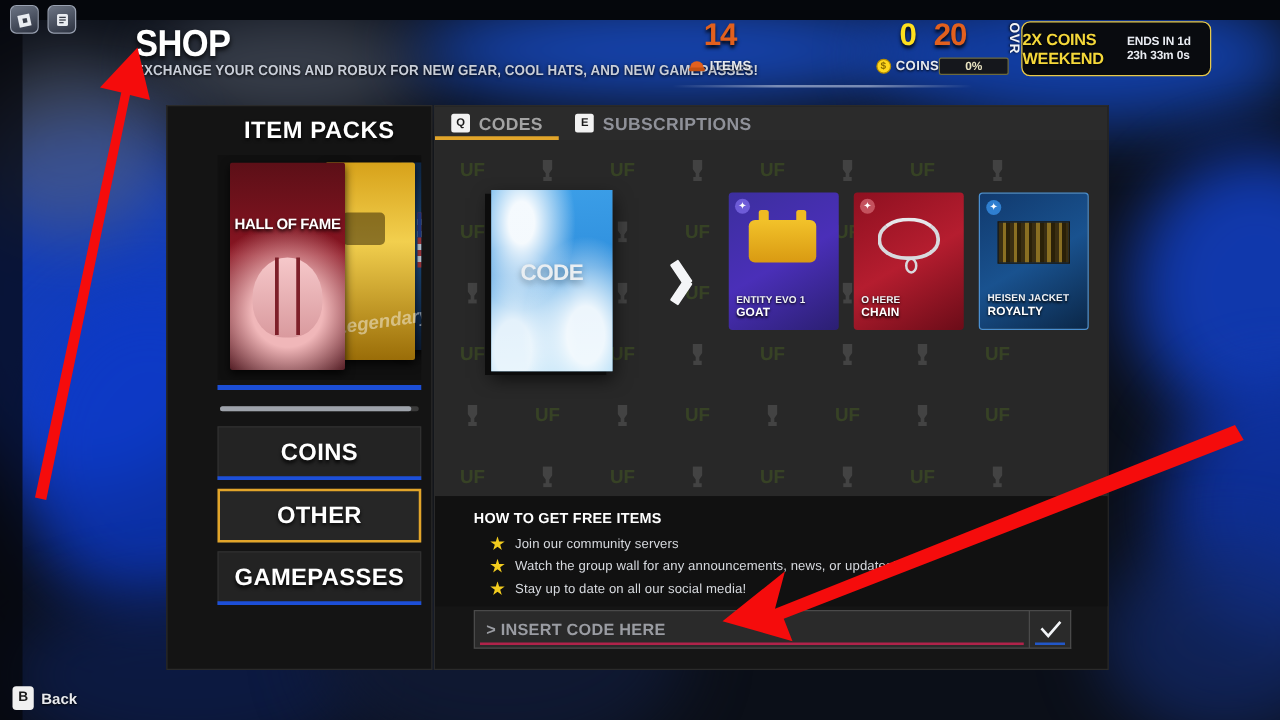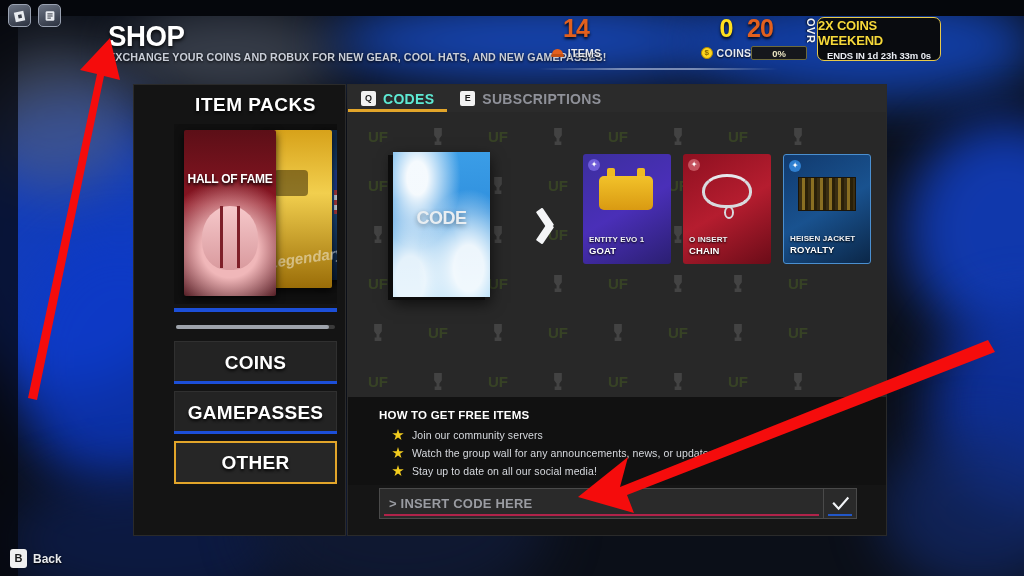--- a/index.html
+++ b/index.html
@@ -92,23 +92,23 @@
   }
   #ovr-bar span { font-size:9.5px; font-weight:bold; color:#e9e4c2; }
   #stat-underline {
     position:absolute; left:538px; top:68px; width:240px; height:2px;
     background:linear-gradient(90deg,rgba(120,140,190,0),#93a3c6 35%,#93a3c6 65%,rgba(120,140,190,0));
     opacity:.8;
   }
 
   
   #promo {
-    position:absolute; left:817px; top:17px; width:124px; height:44px;
+    position:absolute; left:817px; top:17px; width:152px; height:44px;
     background:#090b0f; border:1.5px solid #e8c949; border-radius:7px;
-    display:flex; flex-direction:column; align-items:center; justify-content:center; gap:2px;
+    display:flex; flex-direction:row; align-items:center; justify-content:center; gap:2px;
   }
   #promo .p1 { font-size:13px; font-weight:bold; color:#f5d83a; letter-spacing:-.2px;
     font-stretch:condensed; text-shadow:0 1px 2px #000; }
   #promo .p2 { font-size:9.5px; font-weight:bold; color:#e9ecf2; letter-spacing:-.1px; }
 
   
   #sidebar {
     position:absolute; left:133px; top:84px; width:213px; height:452px;
     background:#141414; border:1px solid #2a2a2a; z-index:15;padding-left:32px;
   }
@@ -175,21 +175,21 @@
     background:#151515; border:1px solid #2a2a2a; z-index:15;
   }
   #tabs { position:relative; height:27px; background:#2b2b2b; display:flex; align-items:center; }
   .tab { height:27px; display:flex; align-items:center; gap:7px; padding:0 13px; position:relative; }
   .tab .key {
     width:15px; height:15px; background:#f2f2f2; border-radius:2px;
     display:flex; align-items:center; justify-content:center;
     font-size:9px; font-weight:bold; color:#1b1b1b; line-height:1;
   }
   .tab .tlbl { font-size:14px; font-weight:bold; letter-spacing:.3px; font-stretch:condensed; }
-  .tab.active .tlbl { color:#5eead4; }
+  .tab.active .tlbl { color:#a3a3a3; }
   .tab .tlbl { color:#8f9199; }
   .tab.active::after { content:""; position:absolute; left:0; right:0; bottom:0;
     height:3px; background:#e2a52a; }
 
   
   #showcase {
     position:relative; height:285px; overflow:hidden;
     background-color:#282828;
   }
   #wm { position:absolute; inset:0; display:flex; flex-wrap:wrap;
@@ -389,25 +389,25 @@
   </div>
   <div id="packs-accent"></div>
 
   <div id="sb-scroll-area">
     <div id="sb-scroll"></div>
   </div>
 
   <div class="sb-btn">
     <span class="sb-lbl">COINS</span>
   </div>
+  <div class="sb-btn selected">
+    <span class="sb-lbl">OTHER</span>
+  </div>
   <div class="sb-btn">
     <span class="sb-lbl">GAMEPASSES</span>
-  </div>
-  <div class="sb-btn selected">
-    <span class="sb-lbl">OTHER</span>
   </div>
 </div>
 
 <div id="main">
 
   <div id="tabs">
     <div class="tab active">
       <span class="key">Q</span>
       <span class="tlbl">CODES</span>
     </div>
@@ -480,21 +480,21 @@
           <div class="knob2"></div>
           <div class="art"></div>
         <div class="nm1">ENTITY EVO 1</div>
         <div class="nm2">GOAT</div>
       </div>
 
       <div class="icard" id="ic2">
         <span class="badge">✦</span>
         <div class="chain"></div>
           <div class="pend"></div>
-        <div class="nm1">O INSERT</div>
+        <div class="nm1">O HERE</div>
         <div class="nm2">CHAIN</div>
       </div>
 
       <div class="icard" id="ic3">
         <span class="badge">✦</span>
         <div class="art"></div>
         <div class="nm1">HEISEN JACKET</div>
         <div class="nm2">ROYALTY</div>
       </div>
     </div>

